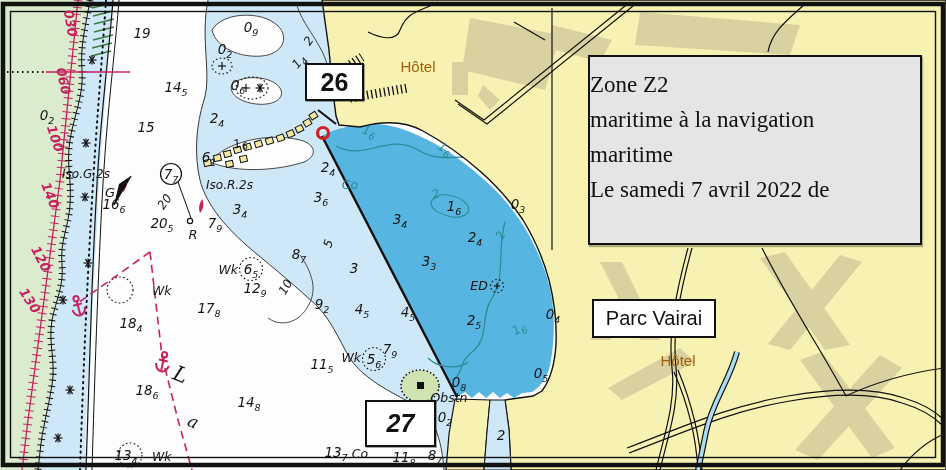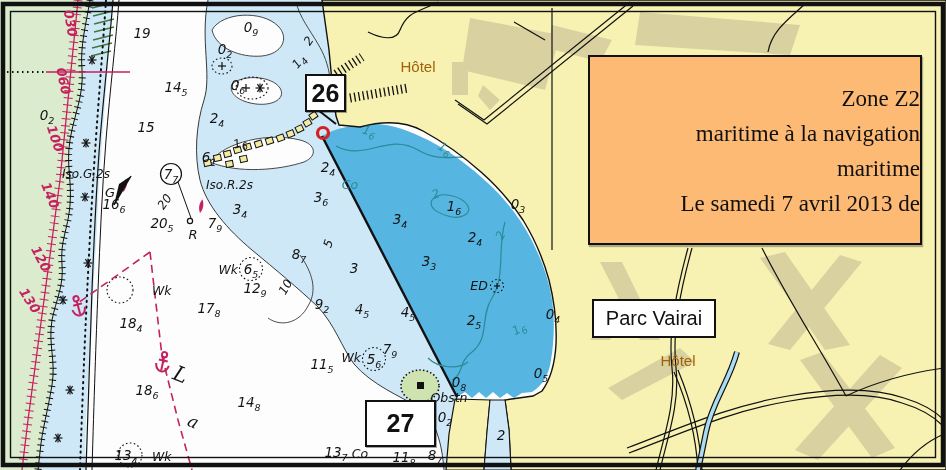--- a/index.html
+++ b/index.html
@@ -17,23 +17,23 @@
   .lt2{font-size:13px;}
   .wk{font-size:12.5px;}
   .ed{font-size:12.5px;}
   .co{fill:var(--teal);}
   .lag{font-family:"DejaVu Serif",serif;font-size:21px;}
   .lag2{font-family:"DejaVu Serif",serif;font-size:17px;}
   
   .overlay{position:absolute;box-sizing:border-box;}
   .marker-box{background:#ffffff;border:2.5px solid #111;display:flex;align-items:center;justify-content:center;
     font-weight:bold;font-size:25px;color:#111;box-shadow:1px 1px 0 rgba(0,0,0,.35);}
-  .notice-box{background:#fdba74;border:2.5px solid #111;text-align:right;
+  .notice-box{background:#e5e5e5;border:2.5px solid #111;text-align:left;
     font-family:"Liberation Serif","DejaVu Serif",serif;font-size:23px;color:#111;
-    padding-top:24px;line-height:35px;box-shadow:1px 2px 1px rgba(0,0,0,.3);}
+    padding-top:10px;line-height:35px;box-shadow:1px 2px 1px rgba(0,0,0,.3);}
   .parc-box{background:#ffffff;border:2px solid #111;display:flex;align-items:center;justify-content:center;
     font-weight:normal;font-size:20px;color:#111;}
   .hotel-label{color:#a16207;font-size:15px;text-align:center;}
 </style>
 </head>
 <body>
 
 <div id="stage">
 
 <svg id="chart-svg" width="946" height="470" viewBox="0 0 946 470">
@@ -311,26 +311,26 @@
         <text x="360" y="458" class="ft ed" text-anchor="middle"><tspan>Co</tspan></text>
         <text x="178" y="381" class="ft lag" text-anchor="middle" transform="rotate(22 178 381)"><tspan>L</tspan></text>
         <text x="191" y="427" class="ft lag2" text-anchor="middle" transform="rotate(24 191 427)"><tspan>a</tspan></text>
       </g>
 </svg>
 
 <div class="overlay notice-box" style="left:588px;top:55px;width:334px;height:190px;">
       <div>Zone Z2</div>
       <div>maritime à la navigation</div>
       <div>maritime</div>
-      <div>Le samedi 7 avril 2013 de</div>
+      <div>Le samedi 7 avril 2022 de</div>
     </div>
 
-<div class="overlay marker-box" style="left:305px;top:74px;width:41px;height:38px;">26</div>
-
-<div class="overlay marker-box" style="left:365px;top:400px;width:71px;height:47px;">27</div>
+<div class="overlay marker-box" style="left:305px;top:63px;width:59px;height:38px;">26</div>
+
+<div class="overlay marker-box" style="left:365px;top:400px;width:71px;height:47px;font-style:italic;">27</div>
 
 <div class="overlay parc-box" style="left:592px;top:299px;width:124px;height:39px;">Parc Vairai</div>
 
 <div class="overlay hotel-label" style="left:388px;top:58px;width:60px;">Hôtel</div>
 
 <div class="overlay hotel-label" style="left:648px;top:352px;width:60px;">Hôtel</div>
 
 </div>
 
 </body></html>

